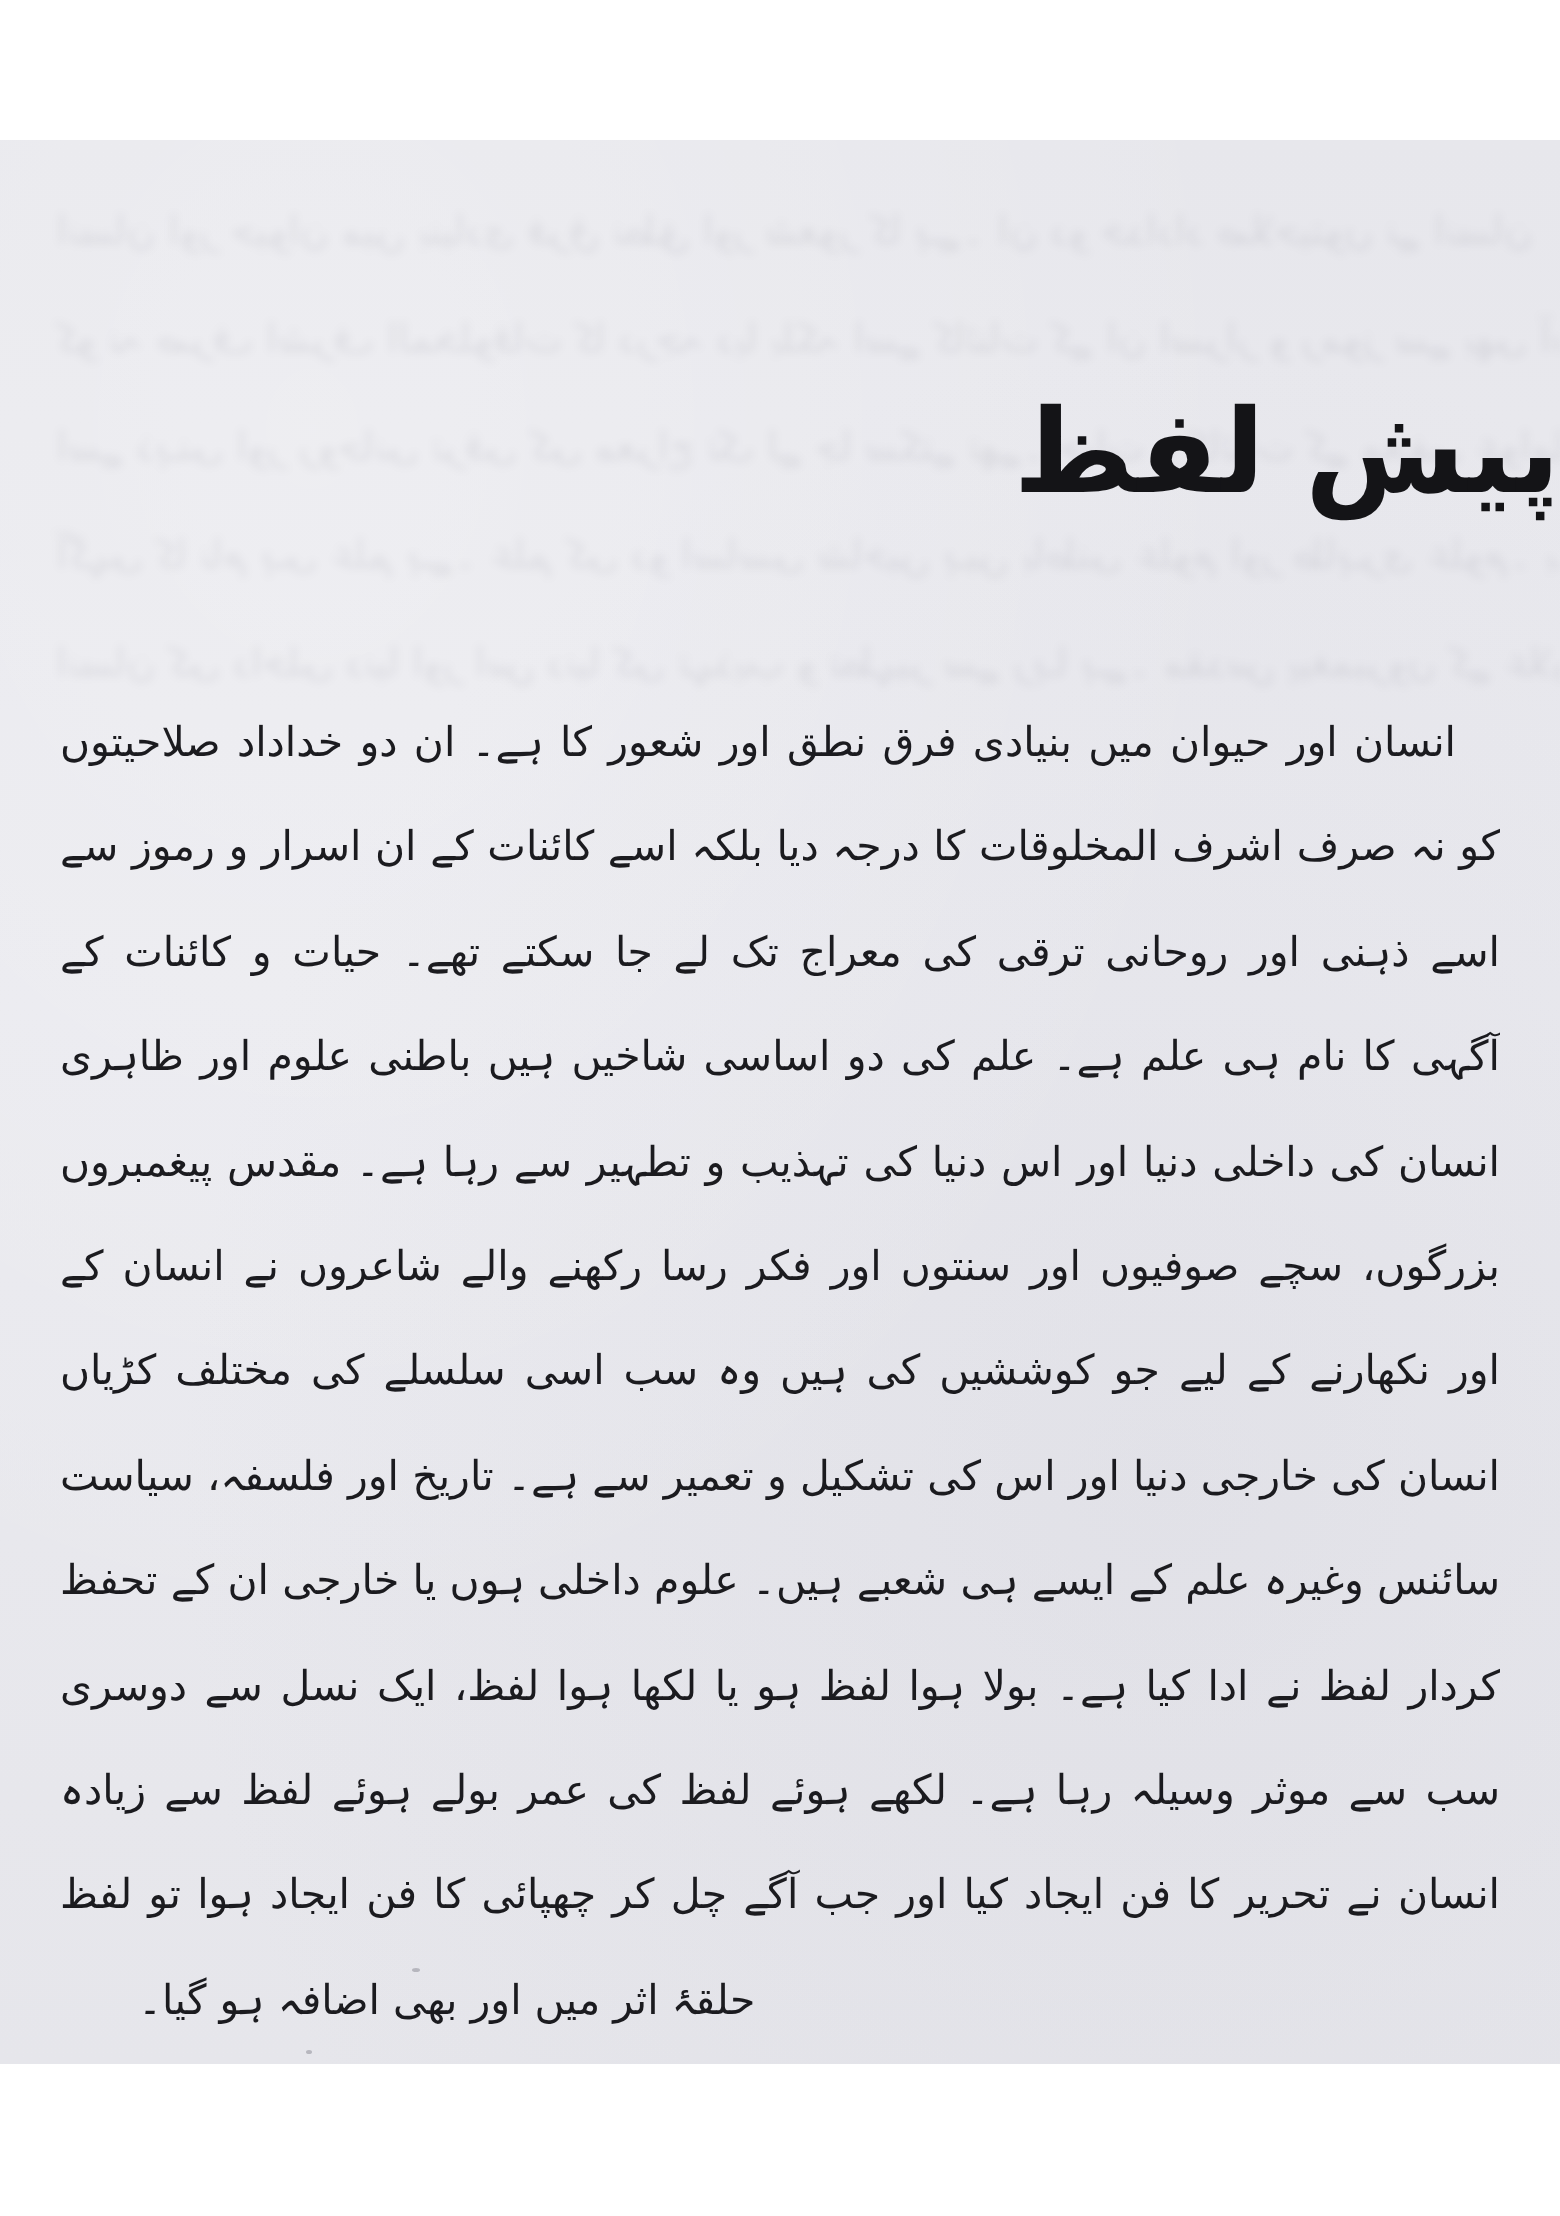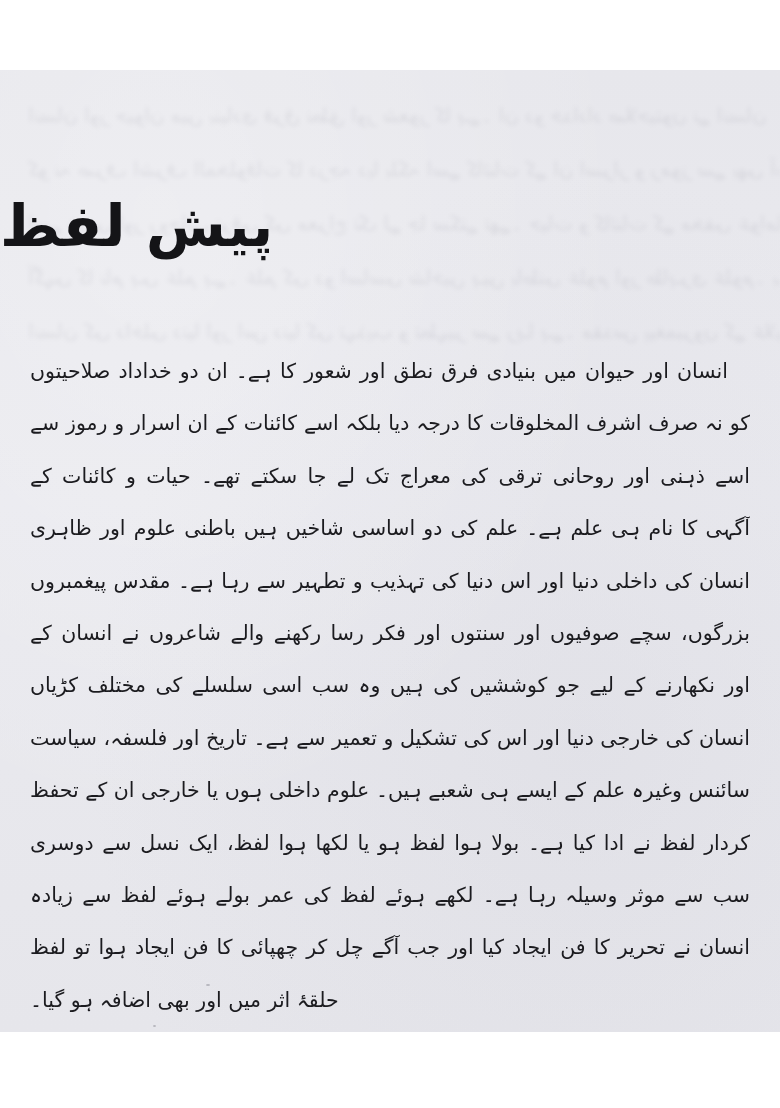--- a/index.html
+++ b/index.html
@@ -48,21 +48,21 @@
     white-space: nowrap;
     overflow: hidden;
     text-align: justify;
     text-align-last: justify;
   }
   .heading {
     position: absolute;
     left: 0;
     top: 192px;
     width: 780px;
-    text-align: left;
+    text-align: right;
     direction: rtl;
     font-size: 58px;
     font-weight: bold;
     color: #141417;
     letter-spacing: 1px;
   }
   .body-text {
     position: absolute;
     left: 30px;
     top: 345px;
@@ -76,20 +76,21 @@
     direction: rtl;
     text-align: justify;
     text-align-last: justify;
     overflow: hidden;
   }
   .line.first {
     padding-right: 22px;
   }
   .line.last {
     text-align-last: left; 
+    margin-left: 39px;
   }
   .speck {
     position: absolute;
     background: #8f8f99;
     border-radius: 50%;
     opacity: 0.55;
   }
   .speck.s1 { left: 206px; top: 984px; width: 4px; height: 2px; }
   .speck.s2 { left: 153px; top: 1025px; width: 3px; height: 2px; }
 </style>

